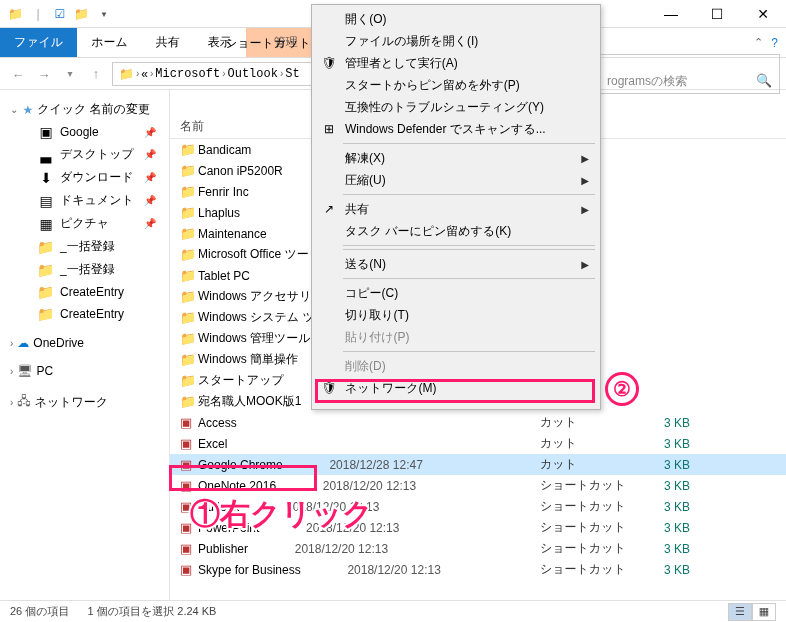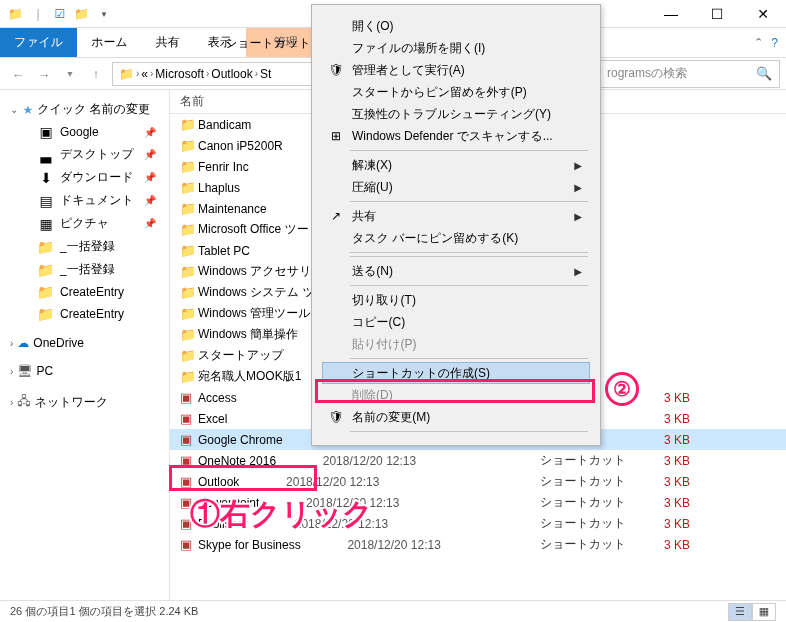--- a/index.html
+++ b/index.html
@@ -14,55 +14,55 @@
 .ribbon { height: 30px; display: flex; background: #fff; border-bottom: 1px solid #ddd; }
 .ribbon .tab { padding: 0 14px; display: flex; align-items: center; font-size: 12px; }
 .ribbon .tab.file { background: #1979ca; color: #fff; }
 .ribbon .tab.contextlabel { background: #ffc8a4; color: #555; padding: 0 28px; }
 .ribbon .right { margin-left: auto; display: flex; align-items: center; padding-right: 8px; gap: 8px; color: #666; }
 
 .addrbar { height: 32px; border-bottom: 1px solid #e0e0e0; display: flex; align-items: center; padding: 0 6px; gap: 4px; }
 .navbtns { display: flex; gap: 2px; }
 .navbtns span { width: 24px; height: 24px; display: inline-flex; align-items: center; justify-content: center; color: #888; font-size: 13px; }
 .crumbs { flex: 1; border: 1px solid #ccc; height: 24px; display: flex; align-items: center; padding: 0 6px; gap: 2px; font-size: 12px; background: #fff; }
-.crumbs .seg { display: flex; align-items: center; gap: 2px; }
+.crumbs .seg { display: flex; align-items: center; gap: 2px; font-family: Liberation Mono, monospace; }
 .crumbs .sep { color: #666; font-size: 10px; }
-.searchbox { width: 180px; border: 1px solid #ccc; height: 28px; display: flex; align-items: center; padding: 4px 6px; color: #888; font-size: 12px; justify-content: space-between; }
+.searchbox { width: 180px; border: 1px solid #ccc; height: 40px; display: flex; align-items: flex-start; padding: 18px 6px; color: #888; font-size: 12px; justify-content: space-between; }
 .searchbox .mag { font-size: 13px; }
 
 .body { display: flex; height: 510px; }
 .nav { width: 170px; border-right: 1px solid #e5e5e5; padding: 8px 0; overflow: hidden; }
 .navitem { display: flex; align-items: center; gap: 6px; padding: 3px 6px 3px 18px; font-size: 12px; white-space: nowrap; }
 .navitem.sub { padding-left: 38px; }
 .navitem .icon { width: 16px; height: 16px; display: inline-flex; align-items: center; justify-content: center; font-size: 14px; }
 .navhead { padding: 3px 6px 3px 10px; display: flex; align-items: center; gap: 4px; font-size: 12px; }
 .star { color: #5aa0d8; }
 .pin { color: #888; font-size: 10px; margin-left: auto; padding-right: 6px; }
 
-.list { flex: 1; position: relative; }
+.list { flex: 1; position: relative; margin-top: 25px; }
 .listhead { display: flex; border-bottom: 1px solid #e5e5e5; font-size: 12px; color: #444; height: 24px; align-items: center; }
 .col-name { width: 370px; padding-left: 10px; }
 .col-type { width: 90px; }
 .rows { }
 .row { display: flex; align-items: center; height: 21px; font-size: 12px; padding-left: 10px; }
 .row.sel { background: #cce8ff; }
 .row .ficon { width: 18px; height: 16px; display: inline-flex; align-items: center; font-size: 13px; }
 .row .fname { width: 342px; white-space: nowrap; overflow: hidden; }
 .row .ftype { width: 90px; color: #333; }
-.row .fsize { width: 80px; text-align: right; padding-right: 20px; color: #b91c1c; }
+.row .fsize { width: 80px; text-align: right; padding-right: 20px; color: #0f766e; }
 .folder-ic { color: #ffcc4d; }
 .app-ic { color: #b33; }
 
-.status { height: 22px; border-top: 1px solid #e0e0e0; display: flex; align-items: center; padding: 0 10px; font-size: 11px; color: #444; }
+.status { height: 22px; border-top: 1px solid #e0e0e0; display: flex; align-items: center; padding: 0 10px; font-size: 11px; color: #444; gap: 18px; }
 .status .viewbtns { margin-left: auto; display: flex; gap: 0; }
 .status .viewbtns span { width: 24px; height: 18px; border: 1px solid #ccc; display: inline-flex; align-items: center; justify-content: center; font-size: 11px; }
 .status .viewbtns span.active { background: #c5d8ed; }
 
 
-.ctx { position: absolute; left: 311px; top: 4px; width: 290px; background: #f0f0f0; border: 1px solid #b5b5b5; box-shadow: 2px 2px 5px rgba(0,0,0,0.2); padding: 10px; font-size: 12px; }
+.ctx { position: absolute; left: 311px; top: 4px; width: 290px; background: #f0f0f0; border: 1px solid #b5b5b5; box-shadow: 2px 2px 5px rgba(0,0,0,0.2); padding: 3px; font-size: 12px; }
 .ctx .mi { display: flex; align-items: center; height: 22px; padding: 0 8px 0 30px; position: relative; }
 .ctx .mi.hover { background: #c5dcf2; border: 1px solid #8fb8e0; padding: 0 7px 0 29px; }
 .ctx .mi .mico { position: absolute; left: 6px; width: 16px; height: 16px; display: inline-flex; align-items: center; justify-content: center; font-size: 12px; }
 .ctx .mi .arrow { margin-left: auto; font-size: 10px; color: #333; }
 .ctx .sep { height: 1px; background: #c5c5c5; margin: 3px 2px 3px 28px; }
 .ctx .mi.disabled { color: #888; }
 
 
 .annot-box1 { position: absolute; left: 169px; top: 465px; width: 148px; height: 26px; border: 3px solid #ff1a6b; z-index: 5; pointer-events: none; }
 .annot-box2 { position: absolute; left: 315px; top: 379px; width: 280px; height: 24px; border: 3px solid #ff1a6b; z-index: 5; pointer-events: none; }
@@ -384,38 +384,35 @@
       <span>タスク バーにピン留めする(K)</span>
     </div>
     <div class="sep"></div>
     <div class="sep"></div>
     <div class="mi">
       <span>送る(N)</span>
       <span class="arrow">▶</span>
     </div>
     <div class="sep"></div>
     <div class="mi">
+      <span>コピー(C)</span>
+    </div>
+    <div class="mi">
       <span>切り取り(T)</span>
-    </div>
-    <div class="mi">
-      <span>コピー(C)</span>
     </div>
     <div class="mi disabled">
       <span>貼り付け(P)</span>
     </div>
     <div class="sep"></div>
-    <div class="mi hover">
-      <span>ショートカットの作成(S)</span>
-    </div>
     <div class="mi disabled">
       <span>削除(D)</span>
     </div>
     <div class="mi">
       <span class="mico">🛡</span>
-      <span>名前の変更(M)</span>
+      <span>ネットワーク(M)</span>
     </div>
     <div class="sep"></div>
   </div>
 
 <div class="annot-box1"></div>
 <div class="annot-box2"></div>
 <div class="annot-circ2">②</div>
 <div class="annot-text1">①右クリック</div>
 <div class="annot-text1b">①右クリック</div>
 

